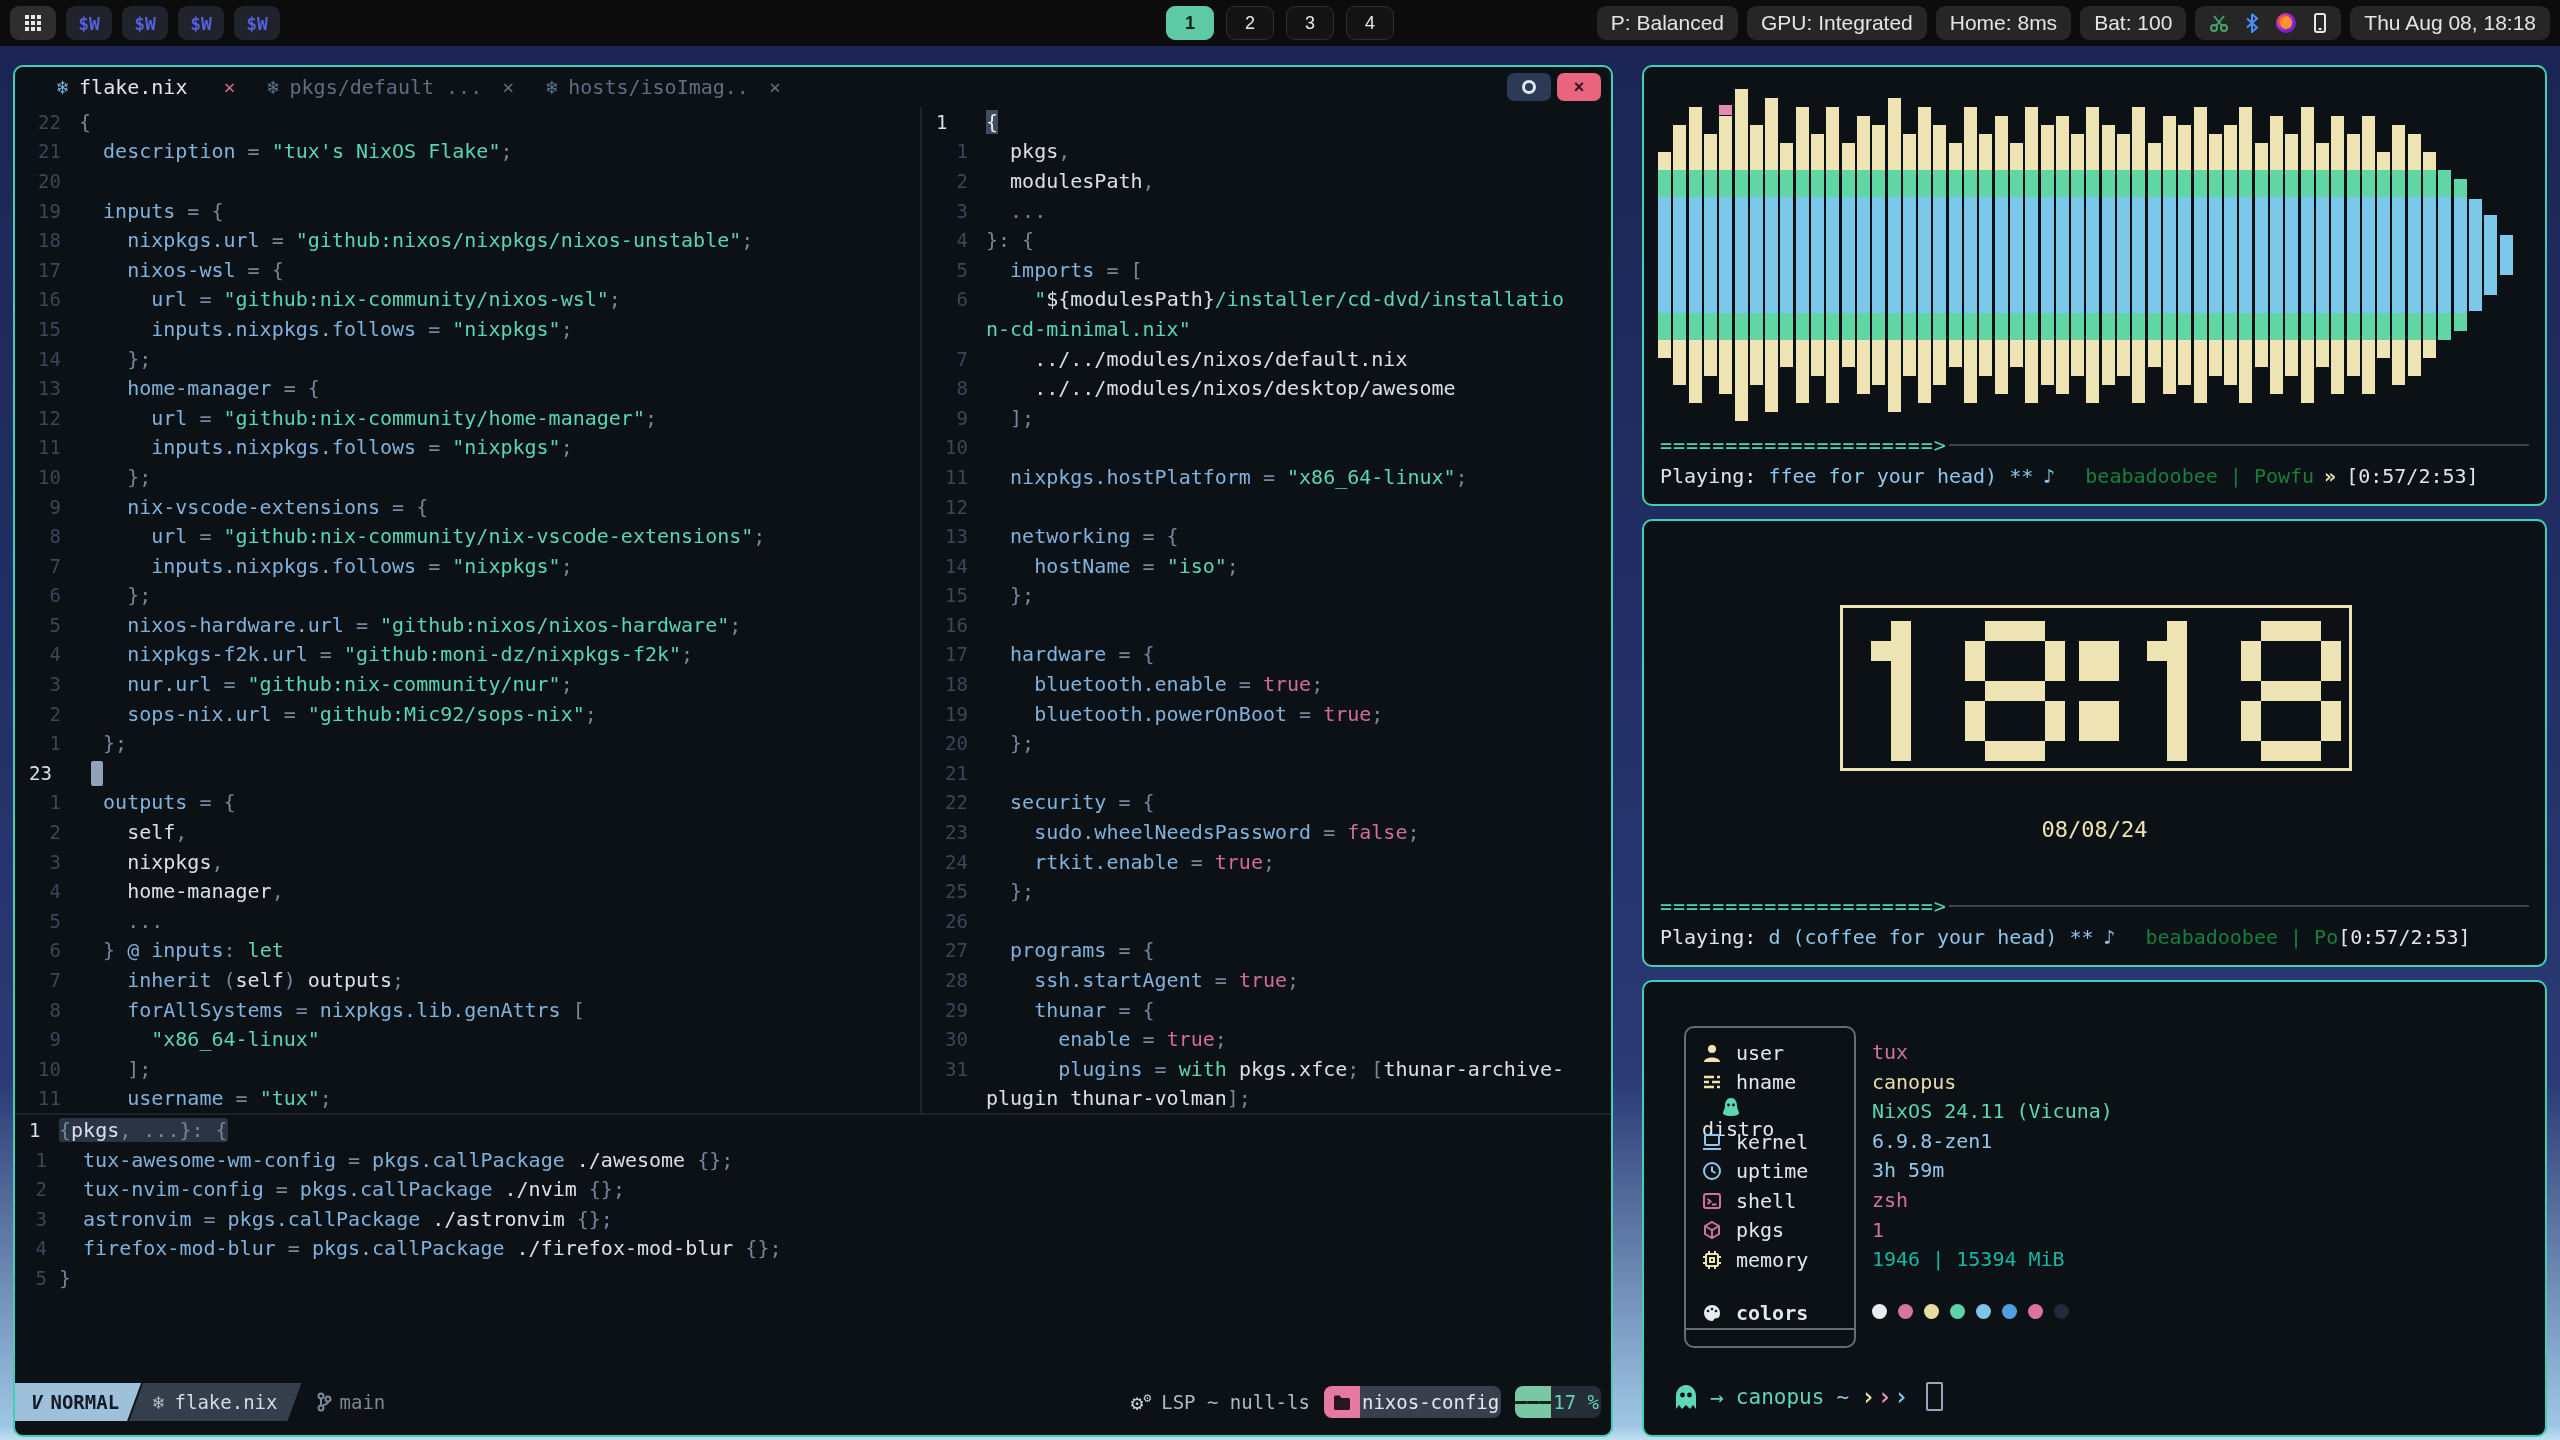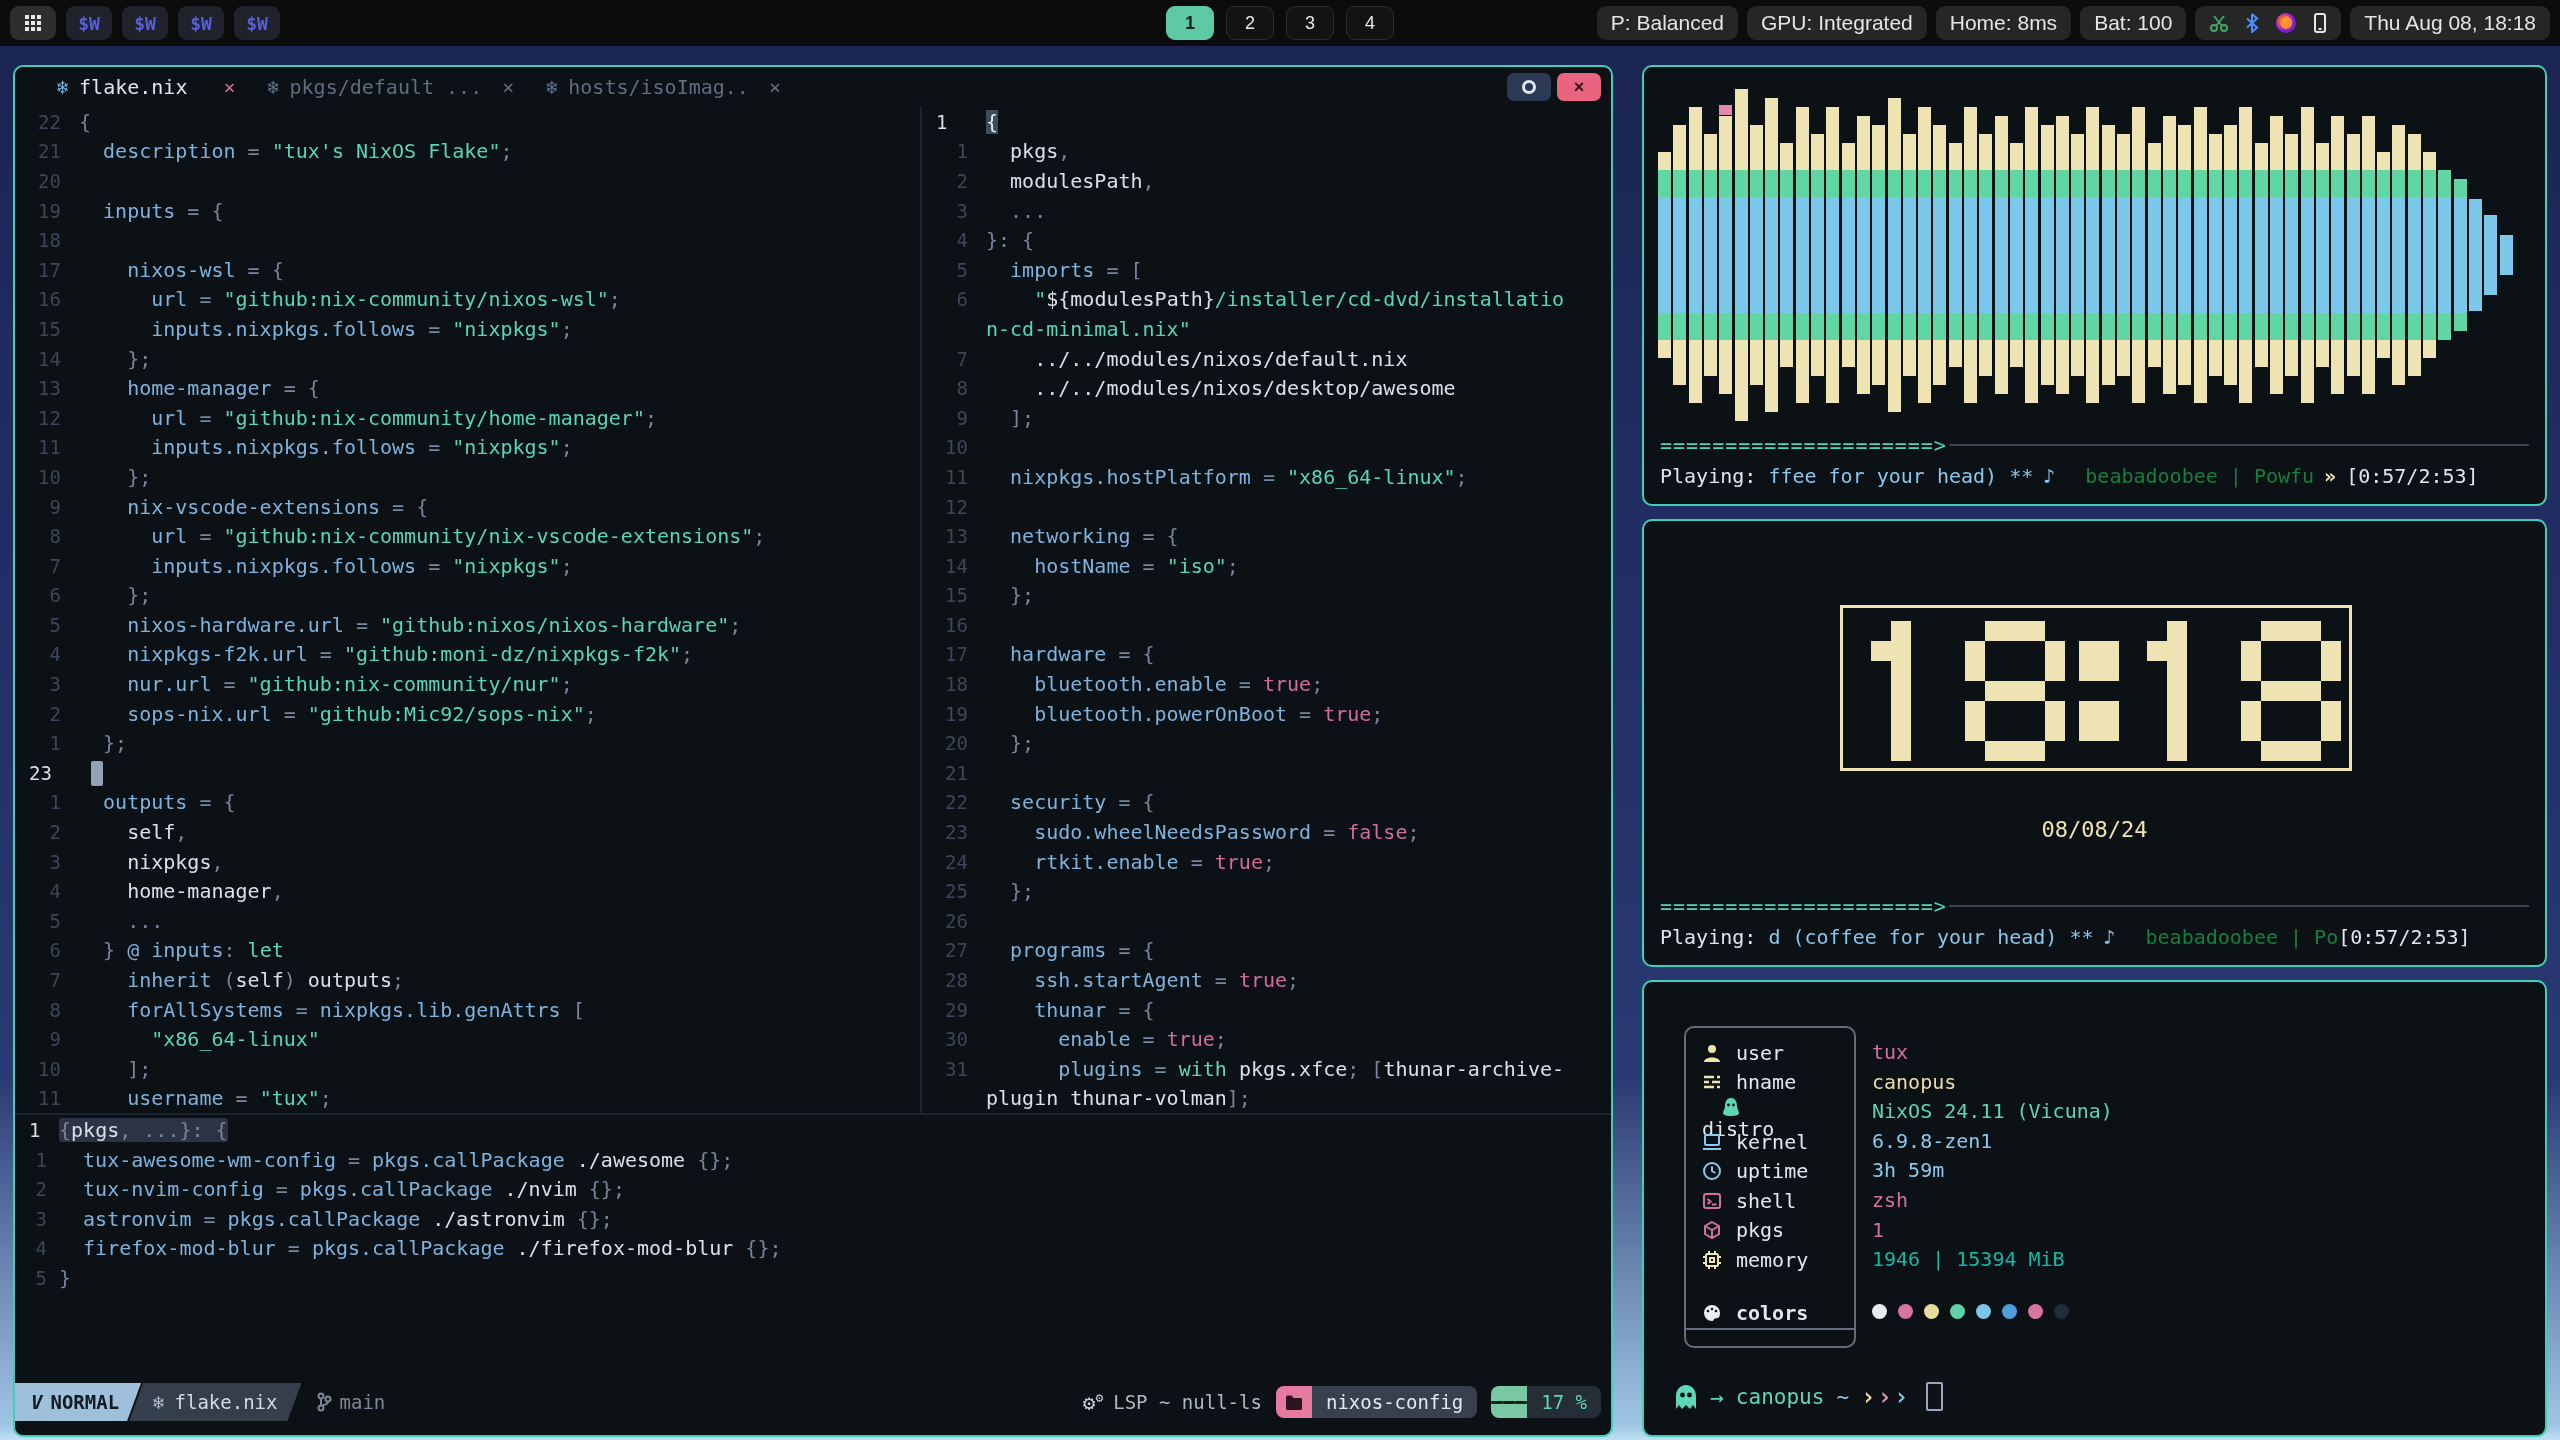--- a/index.html
+++ b/index.html
@@ -60,21 +60,21 @@
   .sl-mode { background:#9fc0da; color:#131b26; font-weight:bold; height:100%; display:flex; align-items:center; gap:8px; padding:0 22px 0 16px; clip-path:polygon(0 0,100% 0,calc(100% - 14px) 100%,0 100%); }
   .sl-file { background:#353e4b; color:#d3dbe6; height:100%; display:flex; align-items:center; gap:10px; padding:0 24px 0 24px; margin-left:-12px; clip-path:polygon(14px 0,100% 0,calc(100% - 14px) 100%,0 100%); }
   .sl-file .nixicon { color:#aebdd1; }
   .sl-branch { color:#7c8798; margin-left:14px; display:flex; align-items:center; gap:8px; }
   #sl-right { position:absolute; right:10px; top:0; height:100%; display:flex; align-items:center; gap:14px; }
   .sl-lsp { color:#aeb9c6; display:flex; align-items:center; gap:10px; }
   .sl-group { display:flex; border-radius:8px; overflow:hidden; height:32px; }
   .sl-chip { width:36px; display:flex; align-items:center; justify-content:center; }
   .chip-pink { background:#e6799f; }
   .chip-teal { background:#79c7a3; }
-  .sl-seg { display:flex; align-items:center; padding:0 14px; }
+  .sl-seg { display:flex; align-items:center; padding:0 2px; }
   .seg-proj { background:#39404d; color:#e2e8f0; }
   .seg-pct { background:#252d37; color:#5fd6b8; }
   .hbars span { display:block; width:16px; height:3px; background:#15231d; margin:2.5px 0; border-radius:1px; }
   
   #win-vis { left:1642px; top:65px; width:905px; height:441px; }
   #win-clock { left:1642px; top:519px; width:905px; height:448px; }
   #win-fetch { left:1642px; top:980px; width:905px; height:457px; }
   .mono { font-family:"DejaVu Sans Mono",monospace; }
   .musicblock { position:absolute; left:16px; right:16px; bottom:12px; }
   .progressrow { display:flex; align-items:center; height:30px; }
@@ -211,21 +211,21 @@
           <span>×</span>
         </div>
     </div>
   </div>
   <div id="panes">
     <div id="pane-left">
         <div class="row"><span class="num">22</span><span class="code"><span class="tk-p">{</span></span></div>
         <div class="row"><span class="num">21</span><span class="code"><span class="tk-k">  description</span><span class="tk-p"> = </span><span class="tk-s">"tux's NixOS Flake"</span><span class="tk-p">;</span></span></div>
         <div class="row"><span class="num">20</span><span class="code"></span></div>
         <div class="row"><span class="num">19</span><span class="code"><span class="tk-k">  inputs</span><span class="tk-p"> = {</span></span></div>
-        <div class="row"><span class="num">18</span></div>
+        <div class="row"><span class="num">18</span><span class="code"><span class="tk-k">    nixpkgs.url</span><span class="tk-p"> = </span><span class="tk-s">"github:nixos/nixpkgs/nixos-unstable"</span><span class="tk-p">;</span></span></div>
         <div class="row"><span class="num">17</span><span class="code"><span class="tk-k">    nixos-wsl</span><span class="tk-p"> = {</span></span></div>
         <div class="row"><span class="num">16</span><span class="code"><span class="tk-k">      url</span><span class="tk-p"> = </span><span class="tk-s">"github:nix-community/nixos-wsl"</span><span class="tk-p">;</span></span></div>
         <div class="row"><span class="num">15</span><span class="code"><span class="tk-k">      inputs.nixpkgs.follows</span><span class="tk-p"> = </span><span class="tk-s">"nixpkgs"</span><span class="tk-p">;</span></span></div>
         <div class="row"><span class="num">14</span><span class="code"><span class="tk-p">    };</span></span></div>
         <div class="row"><span class="num">13</span><span class="code"><span class="tk-k">    home-manager</span><span class="tk-p"> = {</span></span></div>
         <div class="row"><span class="num">12</span><span class="code"><span class="tk-k">      url</span><span class="tk-p"> = </span><span class="tk-s">"github:nix-community/home-manager"</span><span class="tk-p">;</span></span></div>
         <div class="row"><span class="num">11</span><span class="code"><span class="tk-k">      inputs.nixpkgs.follows</span><span class="tk-p"> = </span><span class="tk-s">"nixpkgs"</span><span class="tk-p">;</span></span></div>
         <div class="row"><span class="num">10</span><span class="code"><span class="tk-p">    };</span></span></div>
         <div class="row"><span class="num">9</span><span class="code"><span class="tk-k">    nix-vscode-extensions</span><span class="tk-p"> = {</span></span></div>
         <div class="row"><span class="num">8</span><span class="code"><span class="tk-k">      url</span><span class="tk-p"> = </span><span class="tk-s">"github:nix-community/nix-vscode-extensions"</span><span class="tk-p">;</span></span></div>

